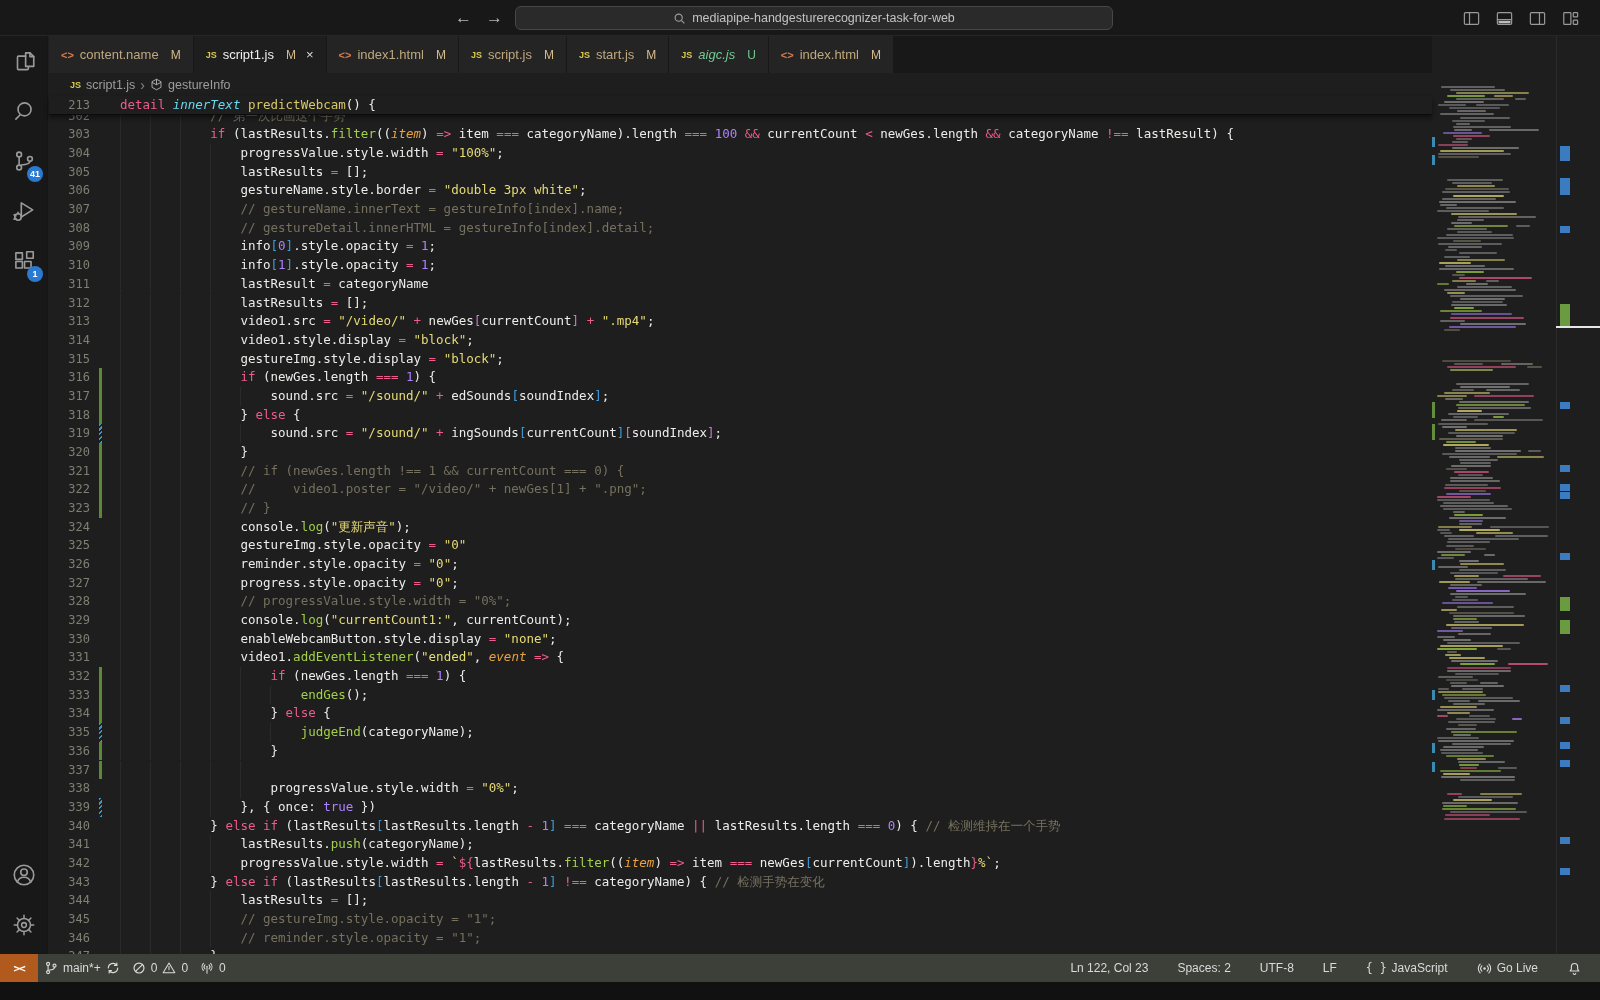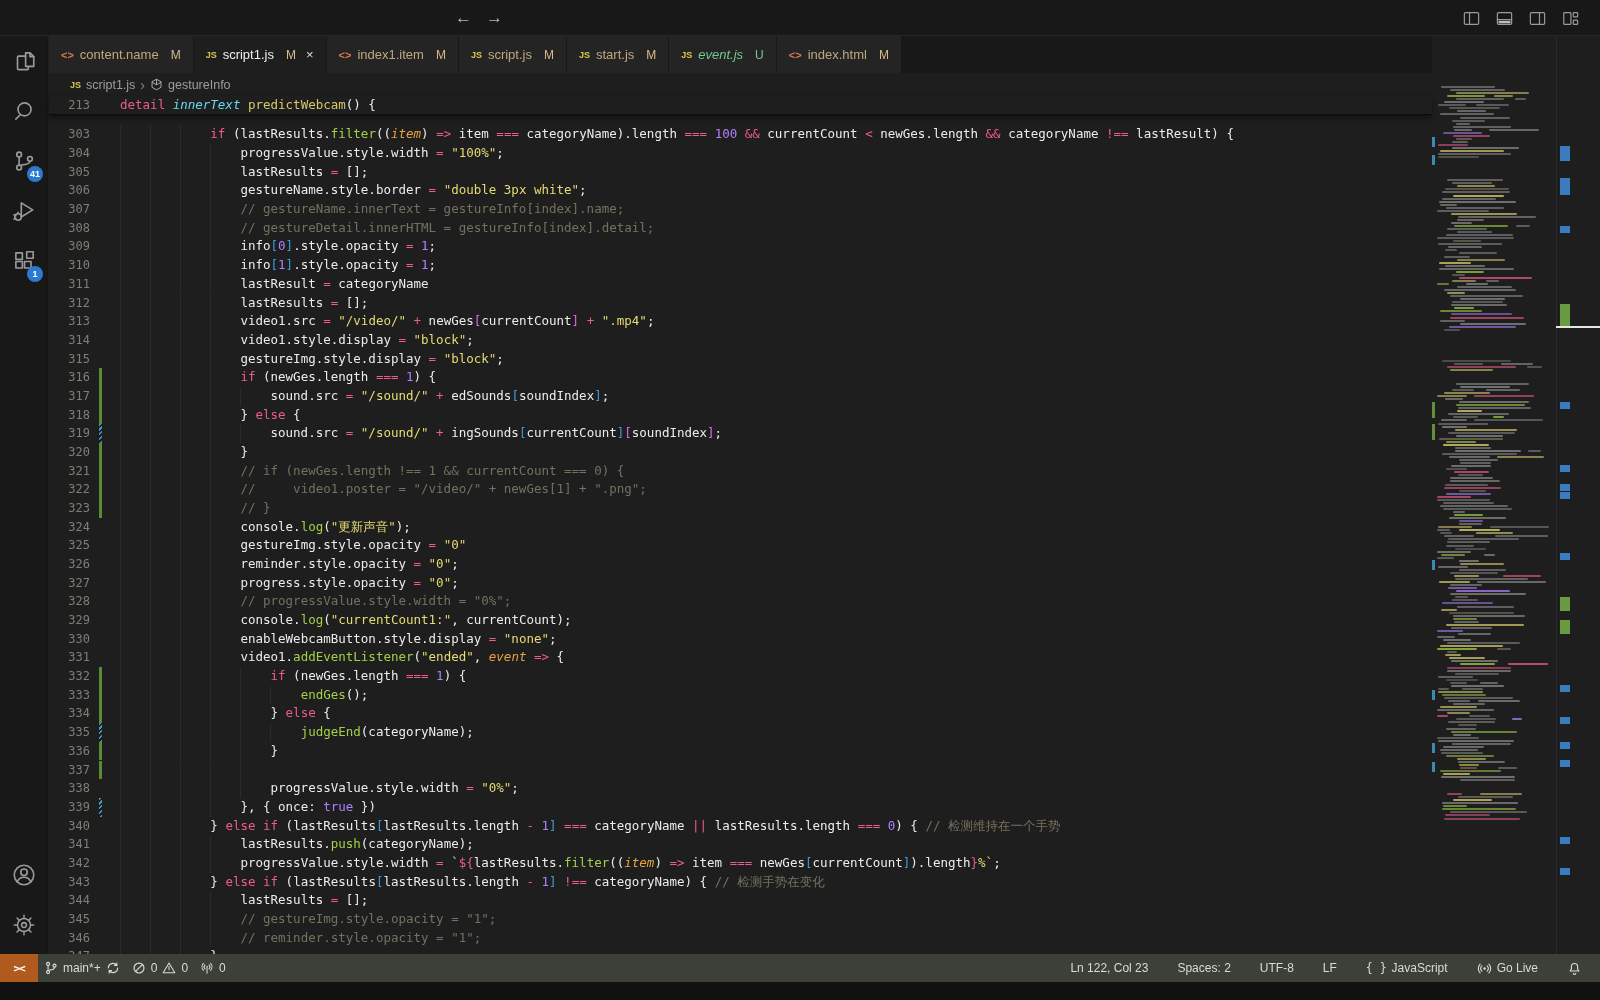--- a/index.html
+++ b/index.html
@@ -90,20 +90,29 @@
 </style>
 </head>
 <body>
 
 <div id="app">
 
   <div class="titlebar">
     <div class="nav-arrows">
       <span>←</span>
       <span>→</span>
+    </div>
+    <div class="cmd-center">
+      <span class="ic">
+        <svg width="13" height="13" viewBox="0 0 16 16" fill="none" stroke="#9f9f9f" stroke-width="1.4">
+            <circle cx="7" cy="7" r="4.4"></circle>
+            <line x1="10.2" y1="10.2" x2="14" y2="14"></line>
+          </svg>
+      </span>
+      <span>mediapipe-handgesturerecognizer-task-for-web</span>
     </div>
     <div class="tb-icons">
         <span class="ic">
           <svg width="19" height="19" viewBox="0 0 24 24" fill="none" stroke="#9a9a9a" stroke-width="1.5" stroke-linejoin="round" stroke-linecap="round">
             <rect x="3" y="4.5" width="18" height="15" rx="1.5"></rect>
             <line x1="9.5" y1="4.5" x2="9.5" y2="19.5"></line>
           </svg>
         </span>
         <span class="ic">
           <svg width="19" height="19" viewBox="0 0 24 24" fill="none" stroke="#9a9a9a" stroke-width="1.5" stroke-linejoin="round" stroke-linecap="round">
@@ -209,36 +218,36 @@
         <span class="badge-m">M</span>
       </div>
       <div class="tab active">
         <span class="fi-js">JS</span>
         <span class="lbl">script1.js</span>
         <span class="badge-m">M</span>
         <span class="close">×</span>
       </div>
       <div class="tab">
         <span class="fi-html">&lt;&gt;</span>
-        <span class="lbl">index1.item</span>
+        <span class="lbl">index1.html</span>
         <span class="badge-m">M</span>
       </div>
       <div class="tab">
         <span class="fi-js">JS</span>
         <span class="lbl">script.js</span>
         <span class="badge-m">M</span>
       </div>
       <div class="tab">
         <span class="fi-js">JS</span>
         <span class="lbl">start.js</span>
         <span class="badge-m">M</span>
       </div>
       <div class="tab italic">
         <span class="fi-js">JS</span>
-        <span class="lbl">event.js</span>
+        <span class="lbl">aigc.js</span>
         <span class="badge-u">U</span>
       </div>
       <div class="tab">
         <span class="fi-html">&lt;&gt;</span>
         <span class="lbl">index.html</span>
         <span class="badge-m">M</span>
       </div>
     </div>
   <div class="tabbar-actions">
       <span class="ic">
@@ -268,20 +277,21 @@
     <span class="ic">
       <svg width="13" height="13" viewBox="0 0 16 16" fill="none" stroke="#b9b9b9" stroke-width="1.1">
           <path d="M8 1.5l5.5 3v7l-5.5 3-5.5-3v-7z"></path>
           <path d="M8 1.5v6.8M8 8.3l5.4-2.9M8 8.3L2.6 5.4"></path>
         </svg>
     </span>
     <span>gestureInfo</span>
   </div>
 
   <div class="code-region">
+      <div class="code-line" style="top: 10.7px;"><span class="lnum">302</span><span class="guide" style="left: 71px;"></span><span class="guide" style="left: 101.08px;"></span><span class="guide" style="left: 131.16px;"></span><span class="ctext"><span class="tk-p">            </span><span class="tk-c">// 第一次比画这个手势</span></span></div>
       <div class="code-line" style="top: 29.38px;"><span class="lnum">303</span><span class="guide" style="left: 71px;"></span><span class="guide" style="left: 101.08px;"></span><span class="guide" style="left: 131.16px;"></span><span class="ctext"><span class="tk-p">            </span><span class="tk-k">if</span><span class="tk-p"> (</span><span class="tk-p">lastResults.</span><span class="tk-f">filter</span><span class="tk-p">((</span><span class="tk-i">item</span><span class="tk-p">) </span><span class="tk-k">=&gt;</span><span class="tk-p"> item </span><span class="tk-k">===</span><span class="tk-p"> categoryName).length </span><span class="tk-k">===</span><span class="tk-p"> </span><span class="tk-n">100</span><span class="tk-p"> </span><span class="tk-k">&amp;&amp;</span><span class="tk-p"> currentCount </span><span class="tk-k">&lt;</span><span class="tk-p"> newGes.length </span><span class="tk-k">&amp;&amp;</span><span class="tk-p"> categoryName </span><span class="tk-k">!==</span><span class="tk-p"> lastResult) {</span></span></div>
       <div class="code-line" style="top: 48.06px;"><span class="lnum">304</span><span class="guide" style="left: 71px;"></span><span class="guide" style="left: 101.08px;"></span><span class="guide" style="left: 131.16px;"></span><span class="guide" style="left: 161.24px;"></span><span class="ctext"><span class="tk-p">                </span><span class="tk-p">progressValue.style.width </span><span class="tk-k">=</span><span class="tk-p"> </span><span class="tk-s">"100%"</span><span class="tk-p">;</span></span></div>
       <div class="code-line" style="top: 66.74px;"><span class="lnum">305</span><span class="guide" style="left: 71px;"></span><span class="guide" style="left: 101.08px;"></span><span class="guide" style="left: 131.16px;"></span><span class="guide" style="left: 161.24px;"></span><span class="ctext"><span class="tk-p">                </span><span class="tk-p">lastResults </span><span class="tk-k">=</span><span class="tk-p"> [];</span></span></div>
       <div class="code-line" style="top: 85.42px;"><span class="lnum">306</span><span class="guide" style="left: 71px;"></span><span class="guide" style="left: 101.08px;"></span><span class="guide" style="left: 131.16px;"></span><span class="guide" style="left: 161.24px;"></span><span class="ctext"><span class="tk-p">                </span><span class="tk-p">gestureName.style.border </span><span class="tk-k">=</span><span class="tk-p"> </span><span class="tk-s">"double 3px white"</span><span class="tk-p">;</span></span></div>
       <div class="code-line" style="top: 104.1px;"><span class="lnum">307</span><span class="guide" style="left: 71px;"></span><span class="guide" style="left: 101.08px;"></span><span class="guide" style="left: 131.16px;"></span><span class="guide" style="left: 161.24px;"></span><span class="ctext"><span class="tk-p">                </span><span class="tk-c">// gestureName.innerText = gestureInfo[index].name;</span></span></div>
       <div class="code-line" style="top: 122.78px;"><span class="lnum">308</span><span class="guide" style="left: 71px;"></span><span class="guide" style="left: 101.08px;"></span><span class="guide" style="left: 131.16px;"></span><span class="guide" style="left: 161.24px;"></span><span class="ctext"><span class="tk-p">                </span><span class="tk-c">// gestureDetail.innerHTML = gestureInfo[index].detail;</span></span></div>
       <div class="code-line" style="top: 141.46px;"><span class="lnum">309</span><span class="guide" style="left: 71px;"></span><span class="guide" style="left: 101.08px;"></span><span class="guide" style="left: 131.16px;"></span><span class="guide" style="left: 161.24px;"></span><span class="ctext"><span class="tk-p">                </span><span class="tk-p">info</span><span class="tk-b">[</span><span class="tk-n">0</span><span class="tk-b">]</span><span class="tk-p">.style.opacity </span><span class="tk-k">=</span><span class="tk-p"> </span><span class="tk-n">1</span><span class="tk-p">;</span></span></div>
       <div class="code-line" style="top: 160.14px;"><span class="lnum">310</span><span class="guide" style="left: 71px;"></span><span class="guide" style="left: 101.08px;"></span><span class="guide" style="left: 131.16px;"></span><span class="guide" style="left: 161.24px;"></span><span class="ctext"><span class="tk-p">                </span><span class="tk-p">info</span><span class="tk-b">[</span><span class="tk-n">1</span><span class="tk-b">]</span><span class="tk-p">.style.opacity </span><span class="tk-k">=</span><span class="tk-p"> </span><span class="tk-n">1</span><span class="tk-p">;</span></span></div>
       <div class="code-line" style="top: 178.82px;"><span class="lnum">311</span><span class="guide" style="left: 71px;"></span><span class="guide" style="left: 101.08px;"></span><span class="guide" style="left: 131.16px;"></span><span class="guide" style="left: 161.24px;"></span><span class="ctext"><span class="tk-p">                </span><span class="tk-p">lastResult </span><span class="tk-k">=</span><span class="tk-p"> categoryName</span></span></div>
       <div class="code-line" style="top: 197.5px;"><span class="lnum">312</span><span class="guide" style="left: 71px;"></span><span class="guide" style="left: 101.08px;"></span><span class="guide" style="left: 131.16px;"></span><span class="guide" style="left: 161.24px;"></span><span class="ctext"><span class="tk-p">                </span><span class="tk-p">lastResults </span><span class="tk-k">=</span><span class="tk-p"> [];</span></span></div>

